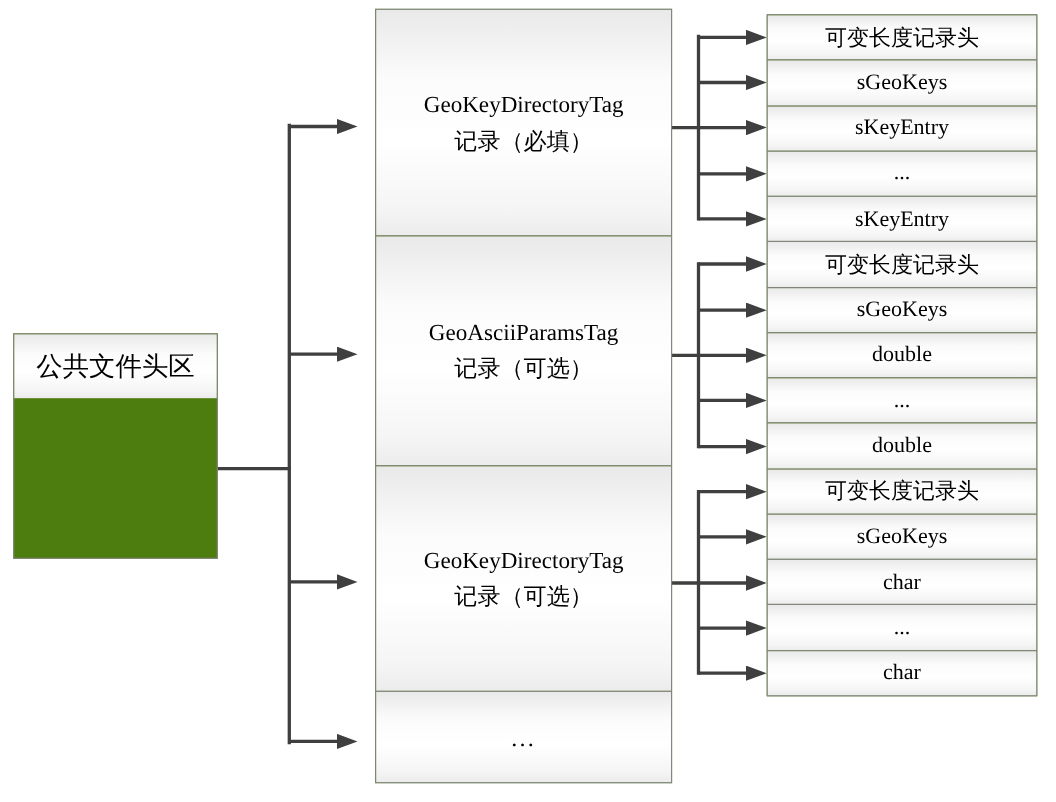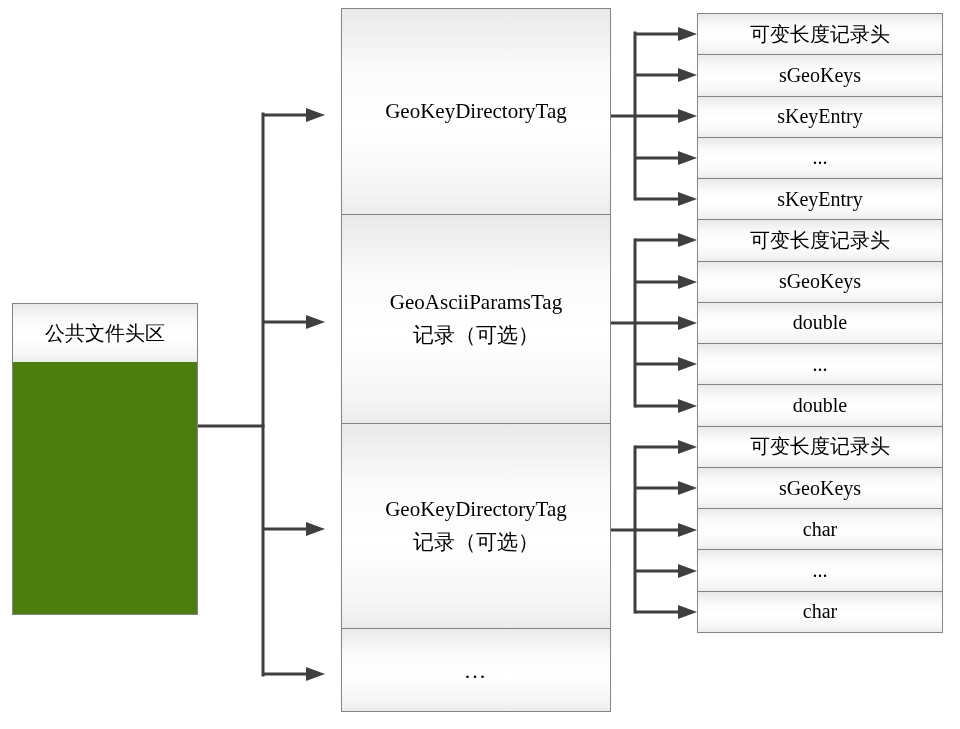--- a/index.html
+++ b/index.html
@@ -39,21 +39,21 @@
     display: flex;
     flex-direction: column;
     align-items: center;
     justify-content: center;
     text-align: center;
     border-bottom: 1px solid var(--border-color, #848484);
     background: linear-gradient(180deg, #e9e9e9 0%, #fbfbfb 30%, #ffffff 58%, #f5f5f5 88%, #ececec 100%);
   }
   .cell:last-child { border-bottom: none; }
 
-  .left-box  { left: 12px;  top: 303px; width: 186px; height: 312px; font-size: 20px; }
+  .left-box  { left: 12px;  top: 303px; width: 186px; height: 205px; font-size: 24px; }
   .left-box .c1 { height: 58px; flex: none; }
   .left-box .c2 { height: 128px; flex: none; }
   .left-box .c3 { flex: 1; }
 
   .middle-box { left: 325px; top: 8px; width: 270px; height: 704px; font-size: 21px; line-height: 33px; margin-left: 16px; }
   .middle-box .c1 { height: 206px; flex: none; }
   .middle-box .c2 { height: 209px; flex: none; }
   .middle-box .c3 { height: 205px; flex: none; }
   .middle-box .c4 { flex: 1; font-size: 22px; letter-spacing: 2px; }
 
@@ -104,20 +104,21 @@
     <line x1="635" y1="612" x2="679" y2="612" marker-end="url(#arrow)"></line>
   </svg>
 
   <div class="box left-box">
     <div class="cell c1">公共文件头区</div>
   </div>
 
   <div class="box middle-box">
     <div class="cell c1">
       <span>GeoKeyDirectoryTag</span>
+      <span>记录（必填）</span>
     </div>
     <div class="cell c2">
       <span>GeoAsciiParamsTag</span>
       <span>记录（可选）</span>
     </div>
     <div class="cell c3">
       <span>GeoKeyDirectoryTag</span>
       <span>记录（可选）</span>
     </div>
     <div class="cell c4">

